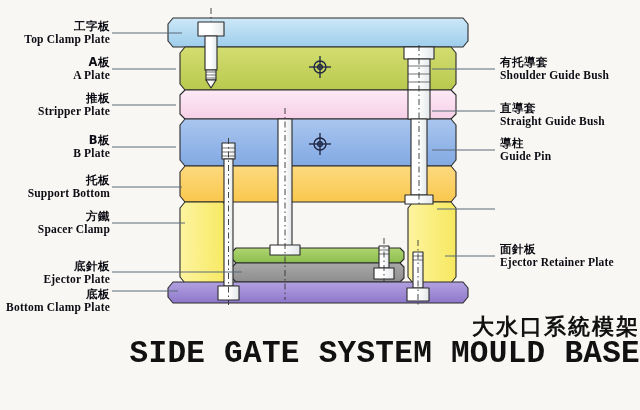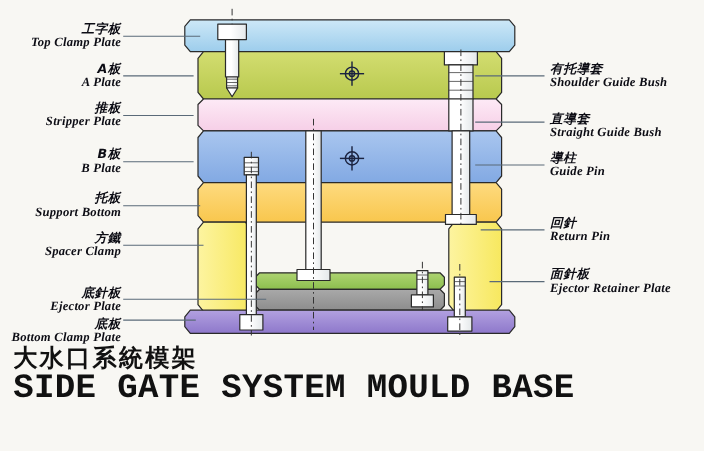--- a/index.html
+++ b/index.html
@@ -5,36 +5,36 @@
   html,body{margin:0;padding:0;}
   body{
     width:640px;height:410px;overflow:hidden;
     background:#f8f7f3;
     font-family:"Liberation Serif",serif;
     position:relative;
   }
   #stage{position:absolute;inset:0;width:640px;height:410px;}
   #stage svg{position:absolute;left:0;top:0;}
 
-  .lbl{position:absolute;white-space:nowrap;font-style:italic;}
+  .lbl{position:absolute;white-space:nowrap;}
   .lbl .cn{
     font-family:"DejaVu Sans",sans-serif;
     font-weight:700;font-size:11.5px;color:#0c0c14;
     line-height:13px;letter-spacing:.5px;
   }
   .lbl .en{
     font-family:"Liberation Serif",serif;
     font-weight:700;font-size:11.5px;color:#0c0c14;
     line-height:13px;letter-spacing:.2px;
   }
   .lbl.left{text-align:right;}
   .lbl.right{text-align:left;}
 
   #title{
-    position:absolute;left:12px;right:0;top:314px;text-align:left;
+    position:absolute;left:0;right:0;top:314px;text-align:right;
   }
   #title .t-cn{
     font-family:"DejaVu Sans",sans-serif;
     font-weight:700;font-size:22px;color:#111;
     letter-spacing:2px;line-height:26px;
   }
   #title .t-en{
     font-family:Liberation Mono, monospace;
     font-weight:700;font-size:31px;color:#111;
     letter-spacing:.3px;line-height:28px;
@@ -233,24 +233,20 @@
     <div class="en">Shoulder Guide Bush</div>
   </div>
   <div class="lbl right" style="left:500px;top:102px;">
     <div class="cn">直導套</div>
     <div class="en">Straight Guide Bush</div>
   </div>
   <div class="lbl right" style="left:500px;top:137px;">
     <div class="cn">導柱</div>
     <div class="en">Guide Pin</div>
   </div>
-  <div class="lbl right" style="left:500px;top:196px;">
-    <div class="cn">回針</div>
-    <div class="en">Return Pin</div>
-  </div>
   <div class="lbl right" style="left:500px;top:243px;">
     <div class="cn">面針板</div>
     <div class="en">Ejector Retainer Plate</div>
   </div>
 
   <div id="title">
     <div class="t-cn">大水口系統模架</div>
     <div class="t-en">SIDE GATE SYSTEM MOULD BASE</div>
   </div>
 

